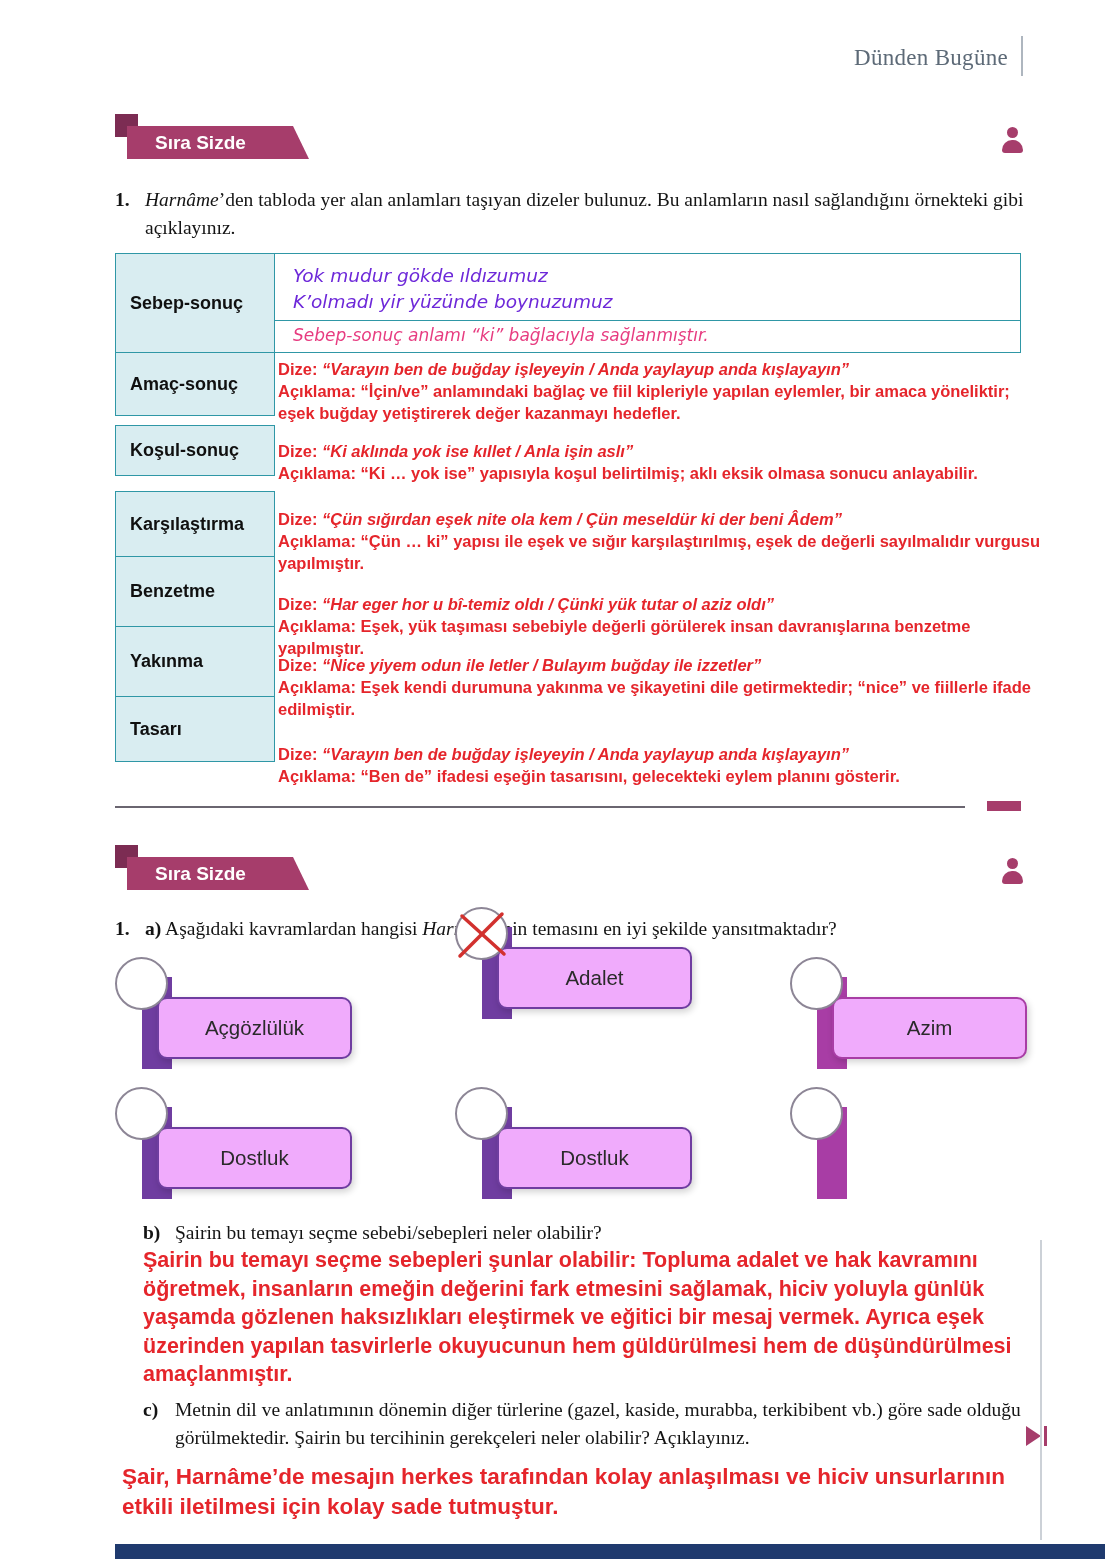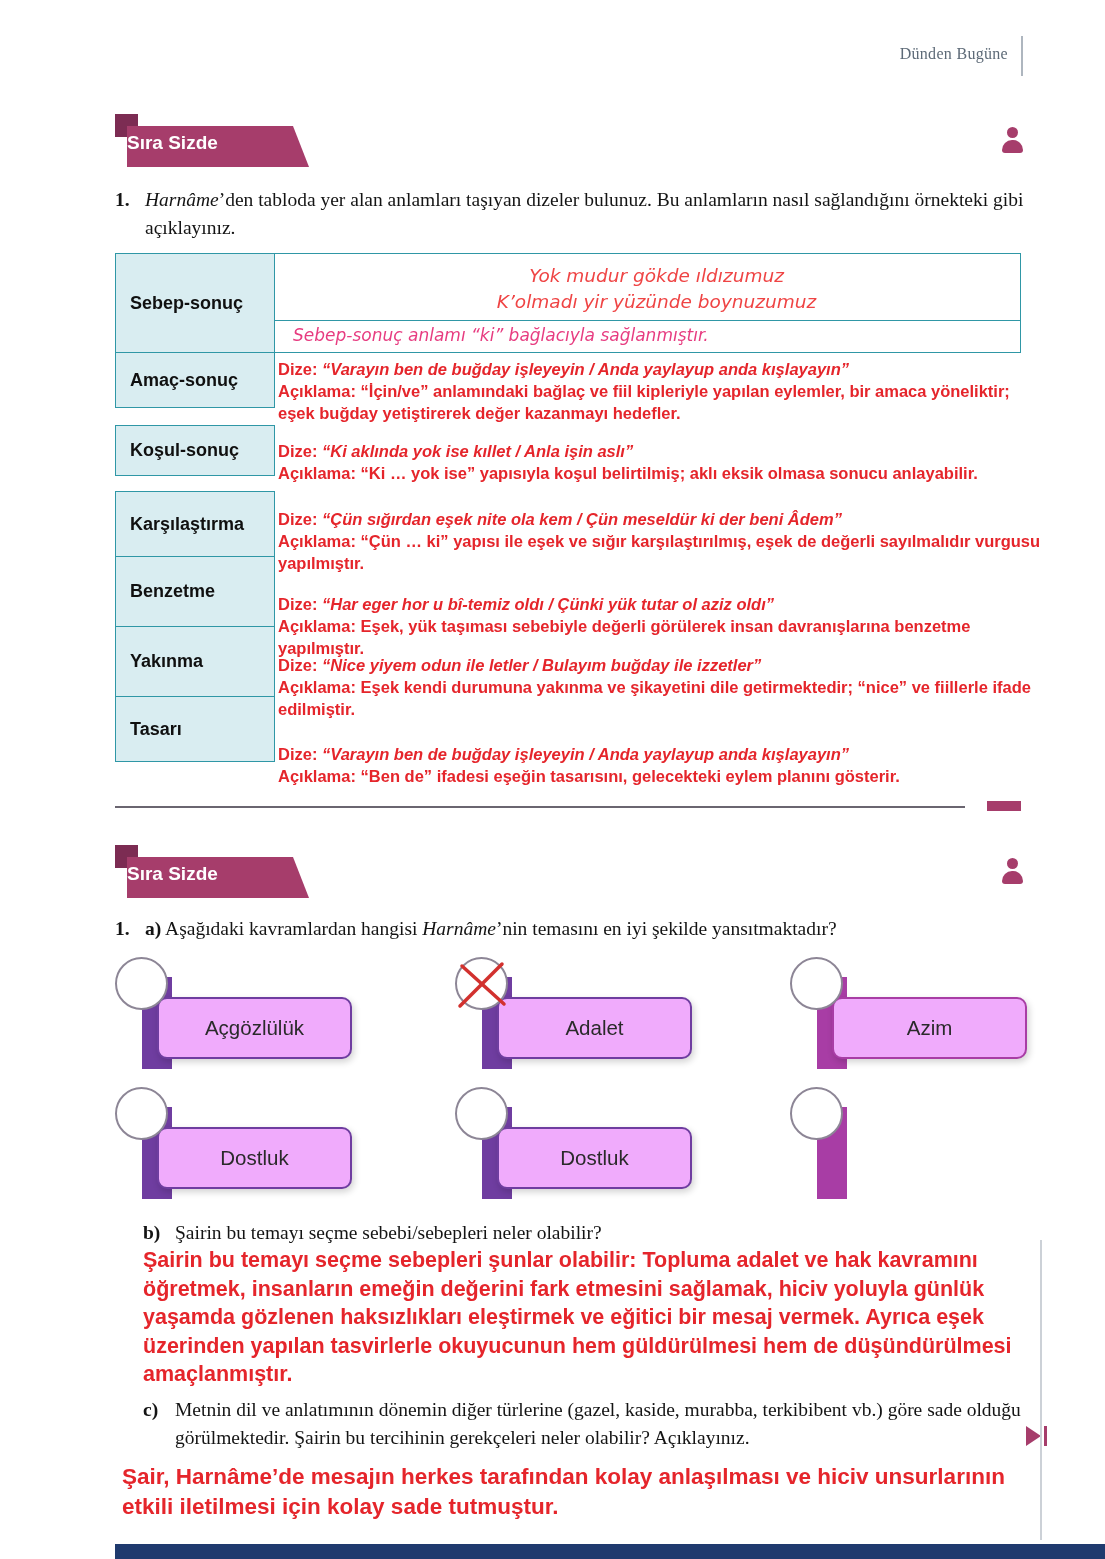--- a/index.html
+++ b/index.html
@@ -2,29 +2,29 @@
 <html><head>
 <meta charset="utf-8">
 <style>
   * { margin:0; padding:0; box-sizing:border-box; }
   html,body { background:#ffffff; }
   .page {
     position:relative; width:1105px; height:1559px; background:#ffffff;
     font-family:"Liberation Serif", serif; overflow:hidden;
   }
   
-  .hdr { position:absolute; top:45px; right:97px; font-size:16px; color:#5d6a77; letter-spacing:.3px; }
+  .hdr { position:absolute; top:45px; right:97px; font-size:23px; color:#5d6a77; letter-spacing:.3px; }
   .vline-top { position:absolute; left:1021px; top:36px; width:2px; height:40px; background:#aeb6bf; }
 
   
   .banner-sq { position:absolute; width:23px; height:23px; background:#7c2c53; }
   .banner {
-    position:absolute; height:41px; width:182px; background:#a63d6b; color:#fff;
+    position:absolute; height:33px; width:182px; background:#a63d6b; color:#fff;
     font-family:"Liberation Sans", sans-serif; font-weight:bold; font-size:19px;
-    line-height:33px; 
+    line-height:33px; padding-left:28px;
     clip-path:polygon(0 0, calc(100% - 16px) 0, 100% 100%, 0 100%);
   }
   .person { position:absolute; width:26px; height:27px; }
   .person::before { content:""; position:absolute; left:8px; top:0; width:11px; height:11px; border-radius:50%; background:#a63d6b; }
   .person::after  { content:""; position:absolute; left:3px; top:13px; width:21px; height:13px; border-radius:10px 10px 3px 3px; background:#a63d6b; }
 
   
   .q { position:absolute; display:flex; font-size:19.5px; line-height:1.42; color:#141414; }
   .qnum { font-weight:bold; width:30px; flex:none; }
   .qsub { position:absolute; left:143px; display:flex; font-size:19.5px; line-height:1.42; color:#141414; }
@@ -33,21 +33,21 @@
   
   .cell {
     position:absolute; left:115px; width:160px; background:#d9edf1;
     border:1.5px solid #2f97a6; display:flex; align-items:center; padding-left:14px;
     font-family:"Liberation Sans", sans-serif; font-weight:bold; font-size:18px; color:#101010;
   }
   .exbox { position:absolute; left:274px; top:253px; width:747px; height:100px; border:1.5px solid #2f97a6; background:#fff; }
   .verse {
     padding:9px 0 0 18px; height:66px;
     font-family:"DejaVu Sans", sans-serif; font-style:italic;
-    color:#ef4444; font-size:18.5px; line-height:26px;text-align:center;
+    color:#6d28d9; font-size:18.5px; line-height:26px;
   }
   .exnote {
     border-top:1.5px solid #2f97a6; padding:4px 0 0 18px; height:31px;
     font-family:"DejaVu Sans", sans-serif; font-style:italic; color:#e73c80; font-size:17px;
   }
   .ans {
     position:absolute; left:278px; width:772px;
     font-family:"Liberation Sans", sans-serif; font-weight:bold; font-size:16.5px;
     line-height:1.33; color:#e5252b;
   }
@@ -100,21 +100,21 @@
   <span class="banner-sq" style="left:115px;top:114px"></span>
   <div class="banner" style="left:127px;top:126px">Sıra Sizde</div>
   <span class="person" style="left:999px;top:127px"></span>
 
   <div class="q" style="left:115px;top:186px;width:916px">
     <span class="qnum">1.</span>
     <span><i>Harnâme</i><span>’den tabloda yer alan anlamları taşıyan dizeler bulunuz. Bu anlamların nasıl sağlandığını örnekteki gibi açıklayınız.</span></span>
   </div>
 
   <div class="cell" style="top:253px;height:100px">Sebep-sonuç</div>
-  <div class="cell" style="top:352px;height:56px">Amaç-sonuç</div>
+  <div class="cell" style="top:352px;height:64px">Amaç-sonuç</div>
   <div class="cell" style="top:425px;height:51px">Koşul-sonuç</div>
   <div class="cell" style="top:491px;height:66px">Karşılaştırma</div>
   <div class="cell" style="top:556px;height:71px">Benzetme</div>
   <div class="cell" style="top:626px;height:71px">Yakınma</div>
   <div class="cell" style="top:696px;height:66px">Tasarı</div>
 
   <div class="exbox">
     <div class="verse">
       <div>Yok mudur gökde ıldızumuz</div>
       <div>K’olmadı yir yüzünde boynuzumuz</div>
@@ -157,21 +157,21 @@
   <div class="q" style="left:115px;top:915px;width:930px">
     <span class="qnum">1.</span>
     <span><b>a)</b> <span>Aşağıdaki kavramlardan hangisi </span><i>Harnâme</i><span>’nin temasını en iyi şekilde yansıtmaktadır?</span></span>
   </div>
 
   <div class="card purple" style="left:115px;top:957px">
     <span class="band"></span>
     <span class="circ"></span>
     <div class="lbox">Açgözlülük</div>
   </div>
-  <div class="card purple" style="left:455px;top:957px">
+  <div class="card purple" style="left:455px;top:907px">
     <span class="band"></span>
     <span class="circ"></span>
     <svg class="cross" viewBox="0 0 63 63">
       <line x1="12" y1="14" x2="54" y2="52" stroke="#d2312e" stroke-width="3.5" stroke-linecap="round"></line>
       <line x1="52" y1="12" x2="10" y2="54" stroke="#d2312e" stroke-width="3.5" stroke-linecap="round"></line>
     </svg>
     <div class="lbox">Adalet</div>
   </div>
   <div class="card magenta" style="left:790px;top:957px">
     <span class="band"></span>

